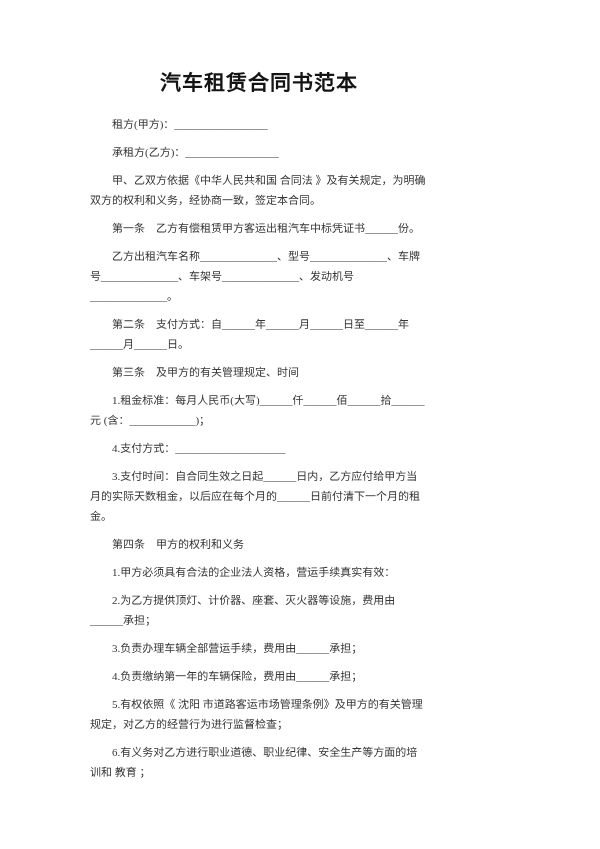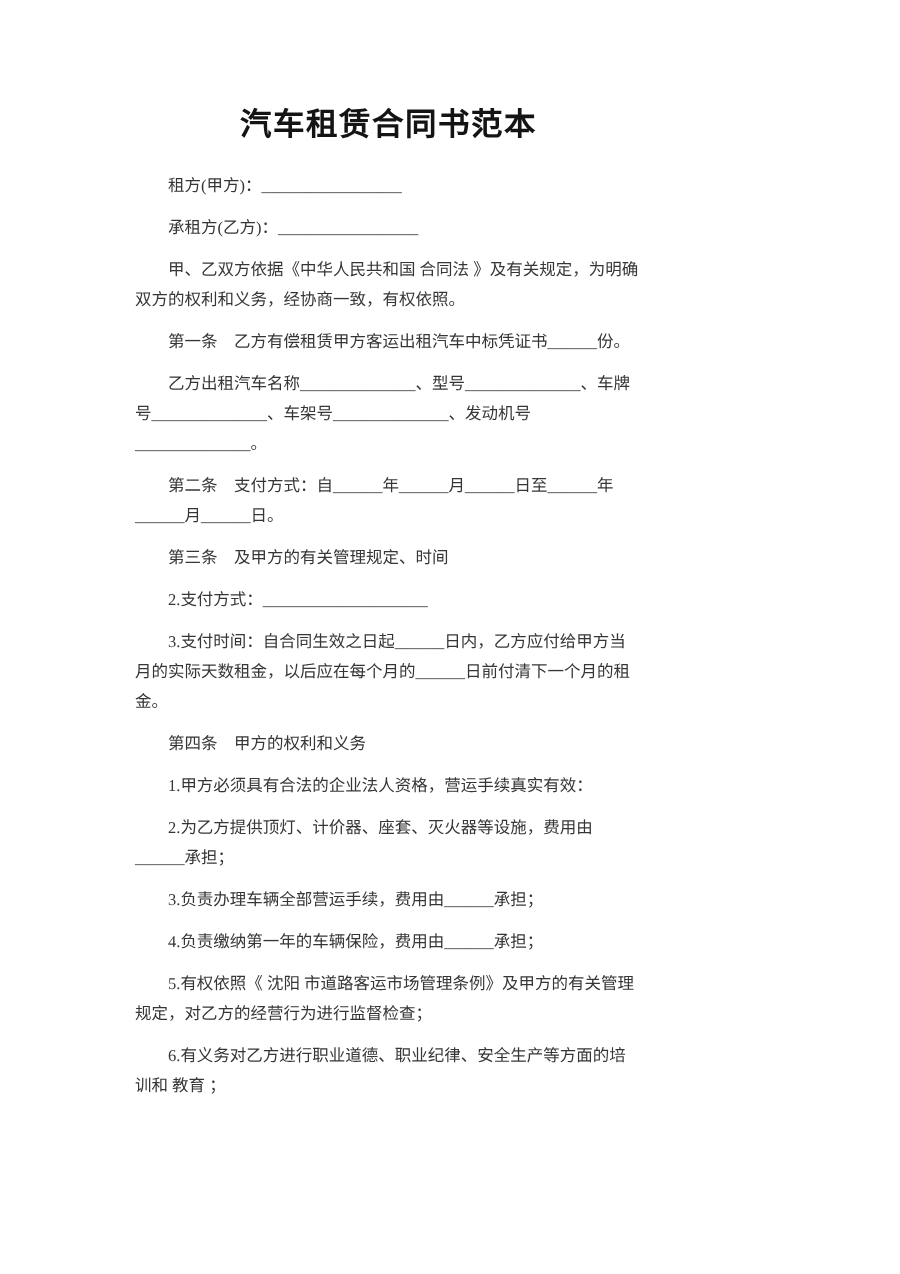--- a/index.html
+++ b/index.html
@@ -39,26 +39,27 @@
   }
 </style>
 </head>
 <body>
 
 <div class="page">
   <h1 class="doc-title">汽车租赁合同书范本</h1>
   <div class="doc-body">
     <p>租方(甲方)：_________________</p>
     <p>承租方(乙方)：_________________</p>
-    <p>甲、乙双方依据《中华人民共和国 合同法 》及有关规定，为明确双方的权利和义务，经协商一致，有权依照。</p>
+    <p>甲、乙双方依据《中华人民共和国 合同法 》及有关规定，为明确双方的权利和义务，经协商一致，签定本合同。</p>
     <p>第一条　乙方有偿租赁甲方客运出租汽车中标凭证书______份。</p>
     <p>乙方出租汽车名称______________、型号______________、车牌号______________、车架号______________、发动机号______________。</p>
     <p>第二条　支付方式：自______年______月______日至______年______月______日。</p>
     <p>第三条　及甲方的有关管理规定、时间</p>
-    <p>2.支付方式：____________________</p>
+    <p>1.租金标准：每月人民币(大写)______仟______佰______拾______元 (含：____________)；</p>
+    <p>4.支付方式：____________________</p>
     <p>3.支付时间：自合同生效之日起______日内，乙方应付给甲方当月的实际天数租金，以后应在每个月的______日前付清下一个月的租金。</p>
     <p>第四条　甲方的权利和义务</p>
     <p>1.甲方必须具有合法的企业法人资格，营运手续真实有效：</p>
     <p>2.为乙方提供顶灯、计价器、座套、灭火器等设施，费用由______承担；</p>
     <p>3.负责办理车辆全部营运手续，费用由______承担；</p>
     <p>4.负责缴纳第一年的车辆保险，费用由______承担；</p>
     <p>5.有权依照《 沈阳 市道路客运市场管理条例》及甲方的有关管理规定，对乙方的经营行为进行监督检查；</p>
     <p>6.有义务对乙方进行职业道德、职业纪律、安全生产等方面的培训和 教育 ；</p>
   </div>
 </div>

